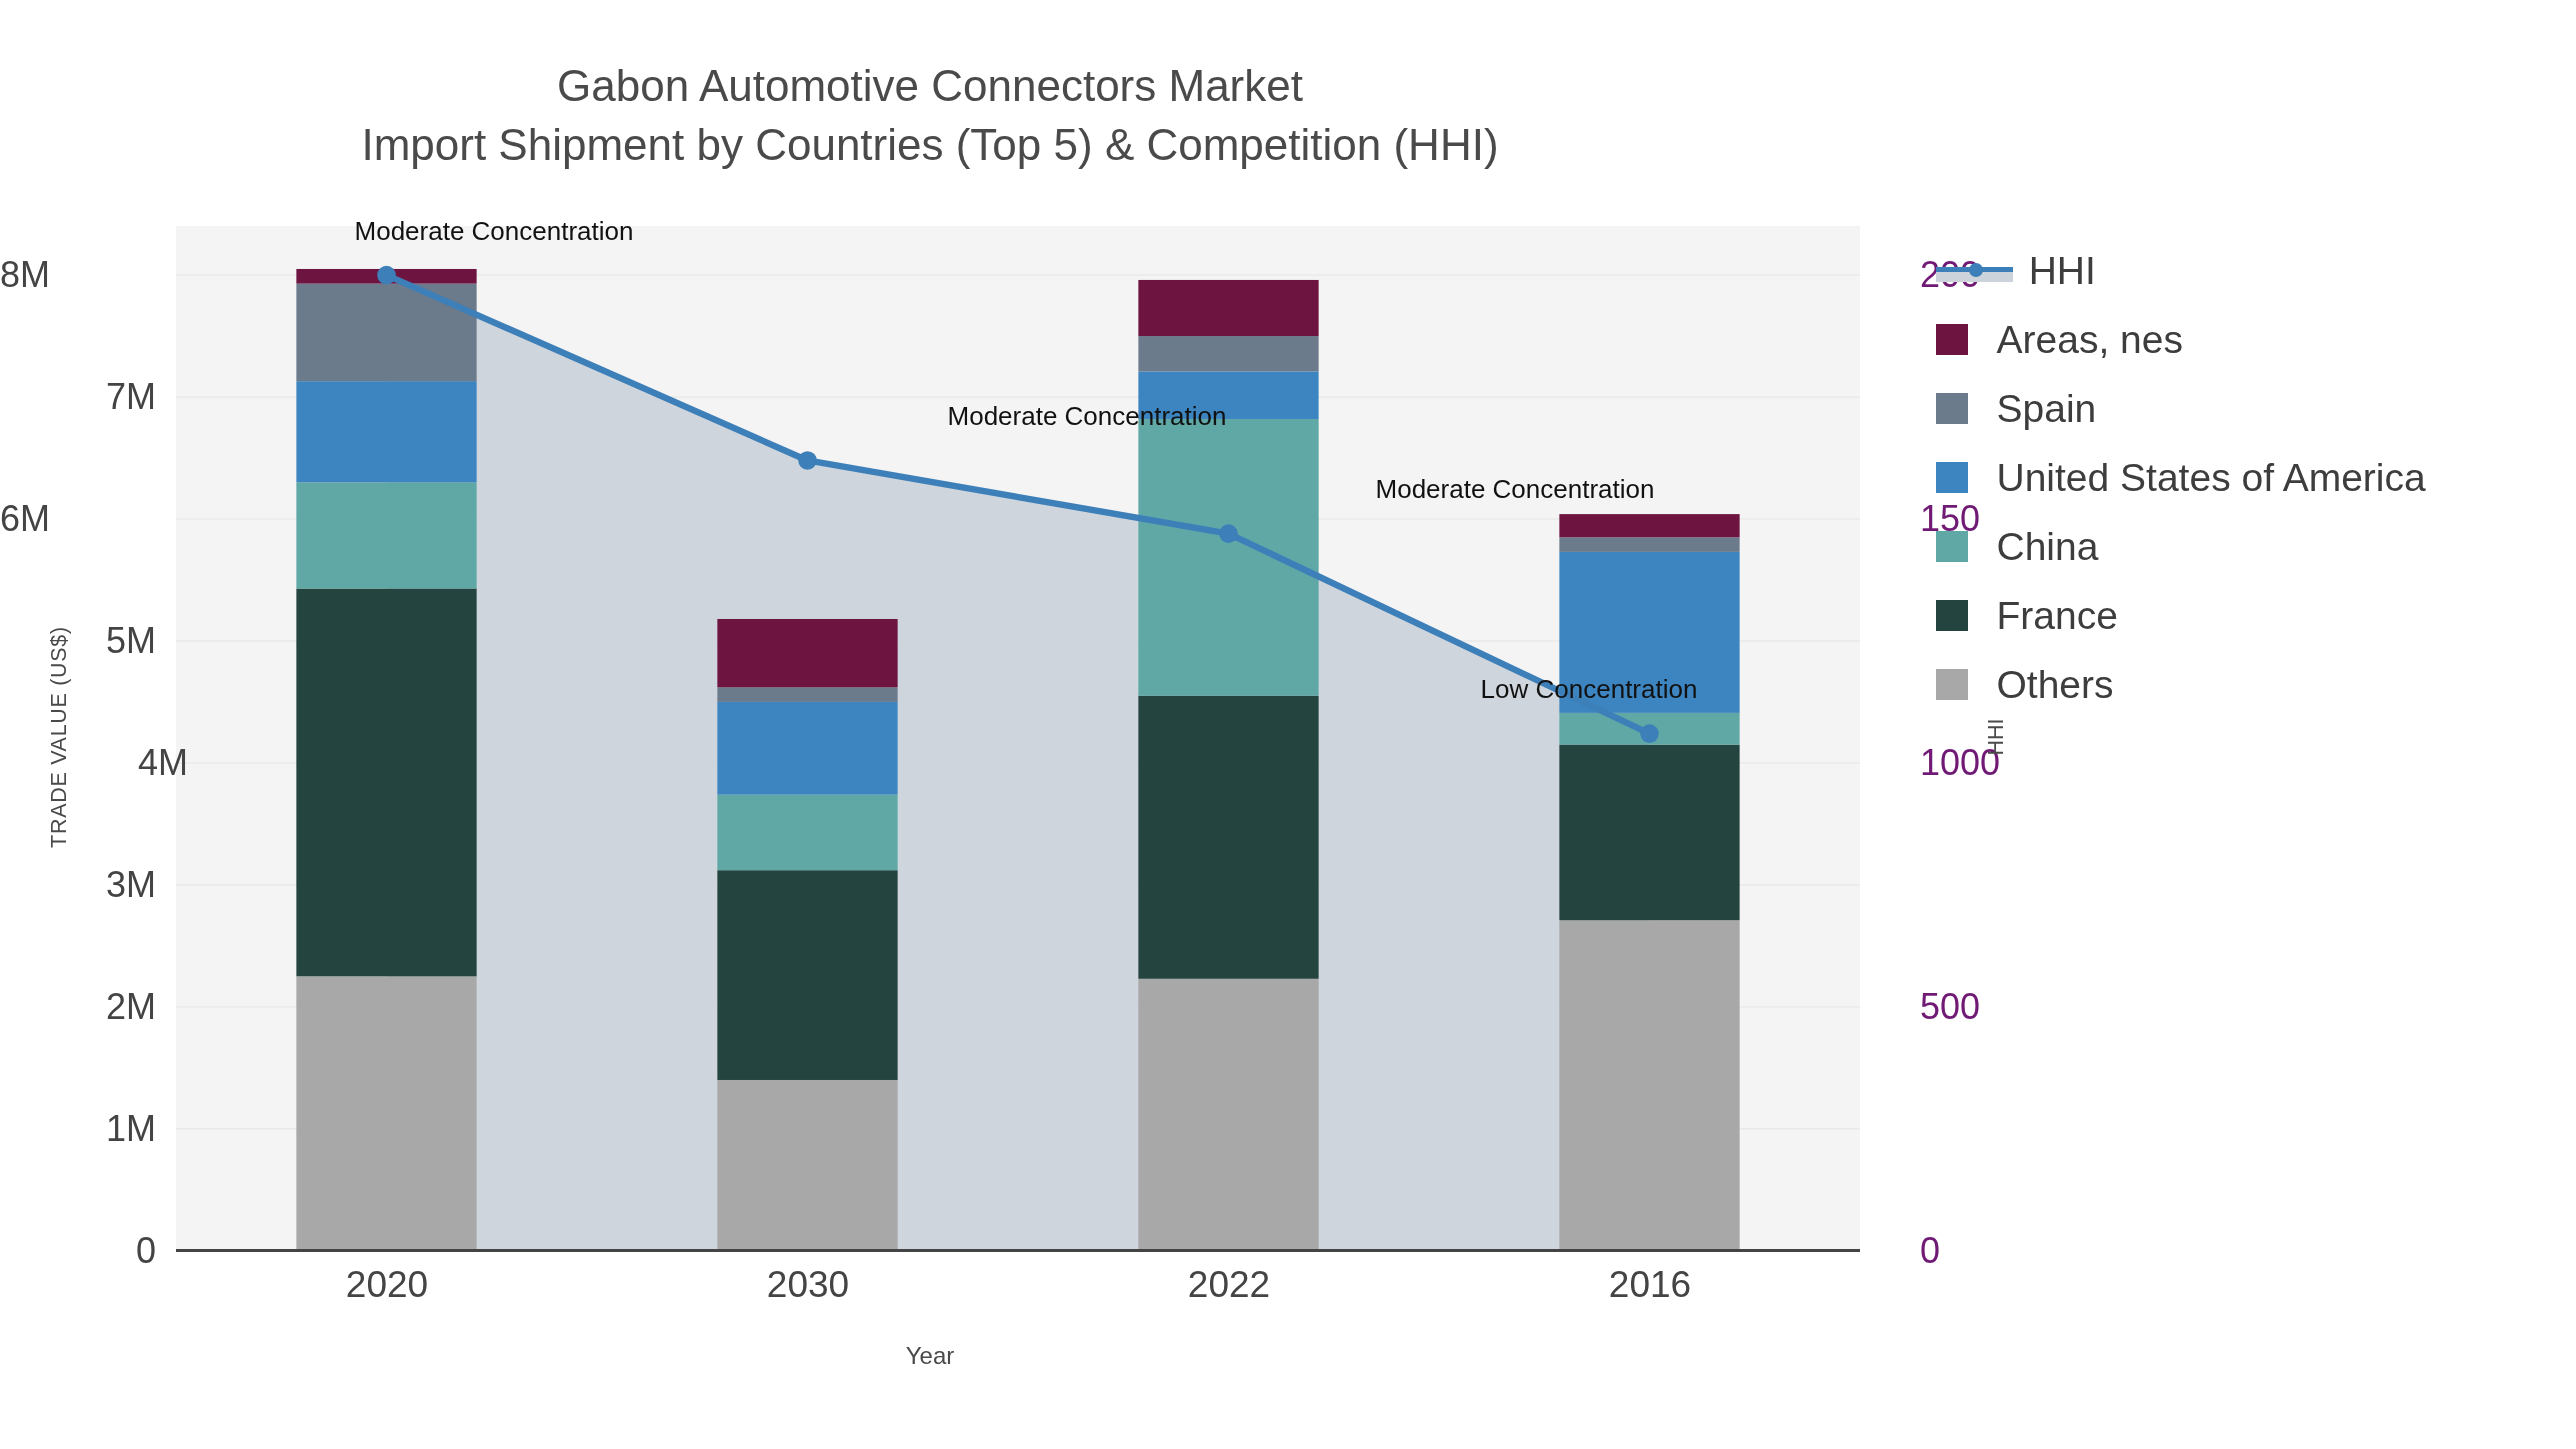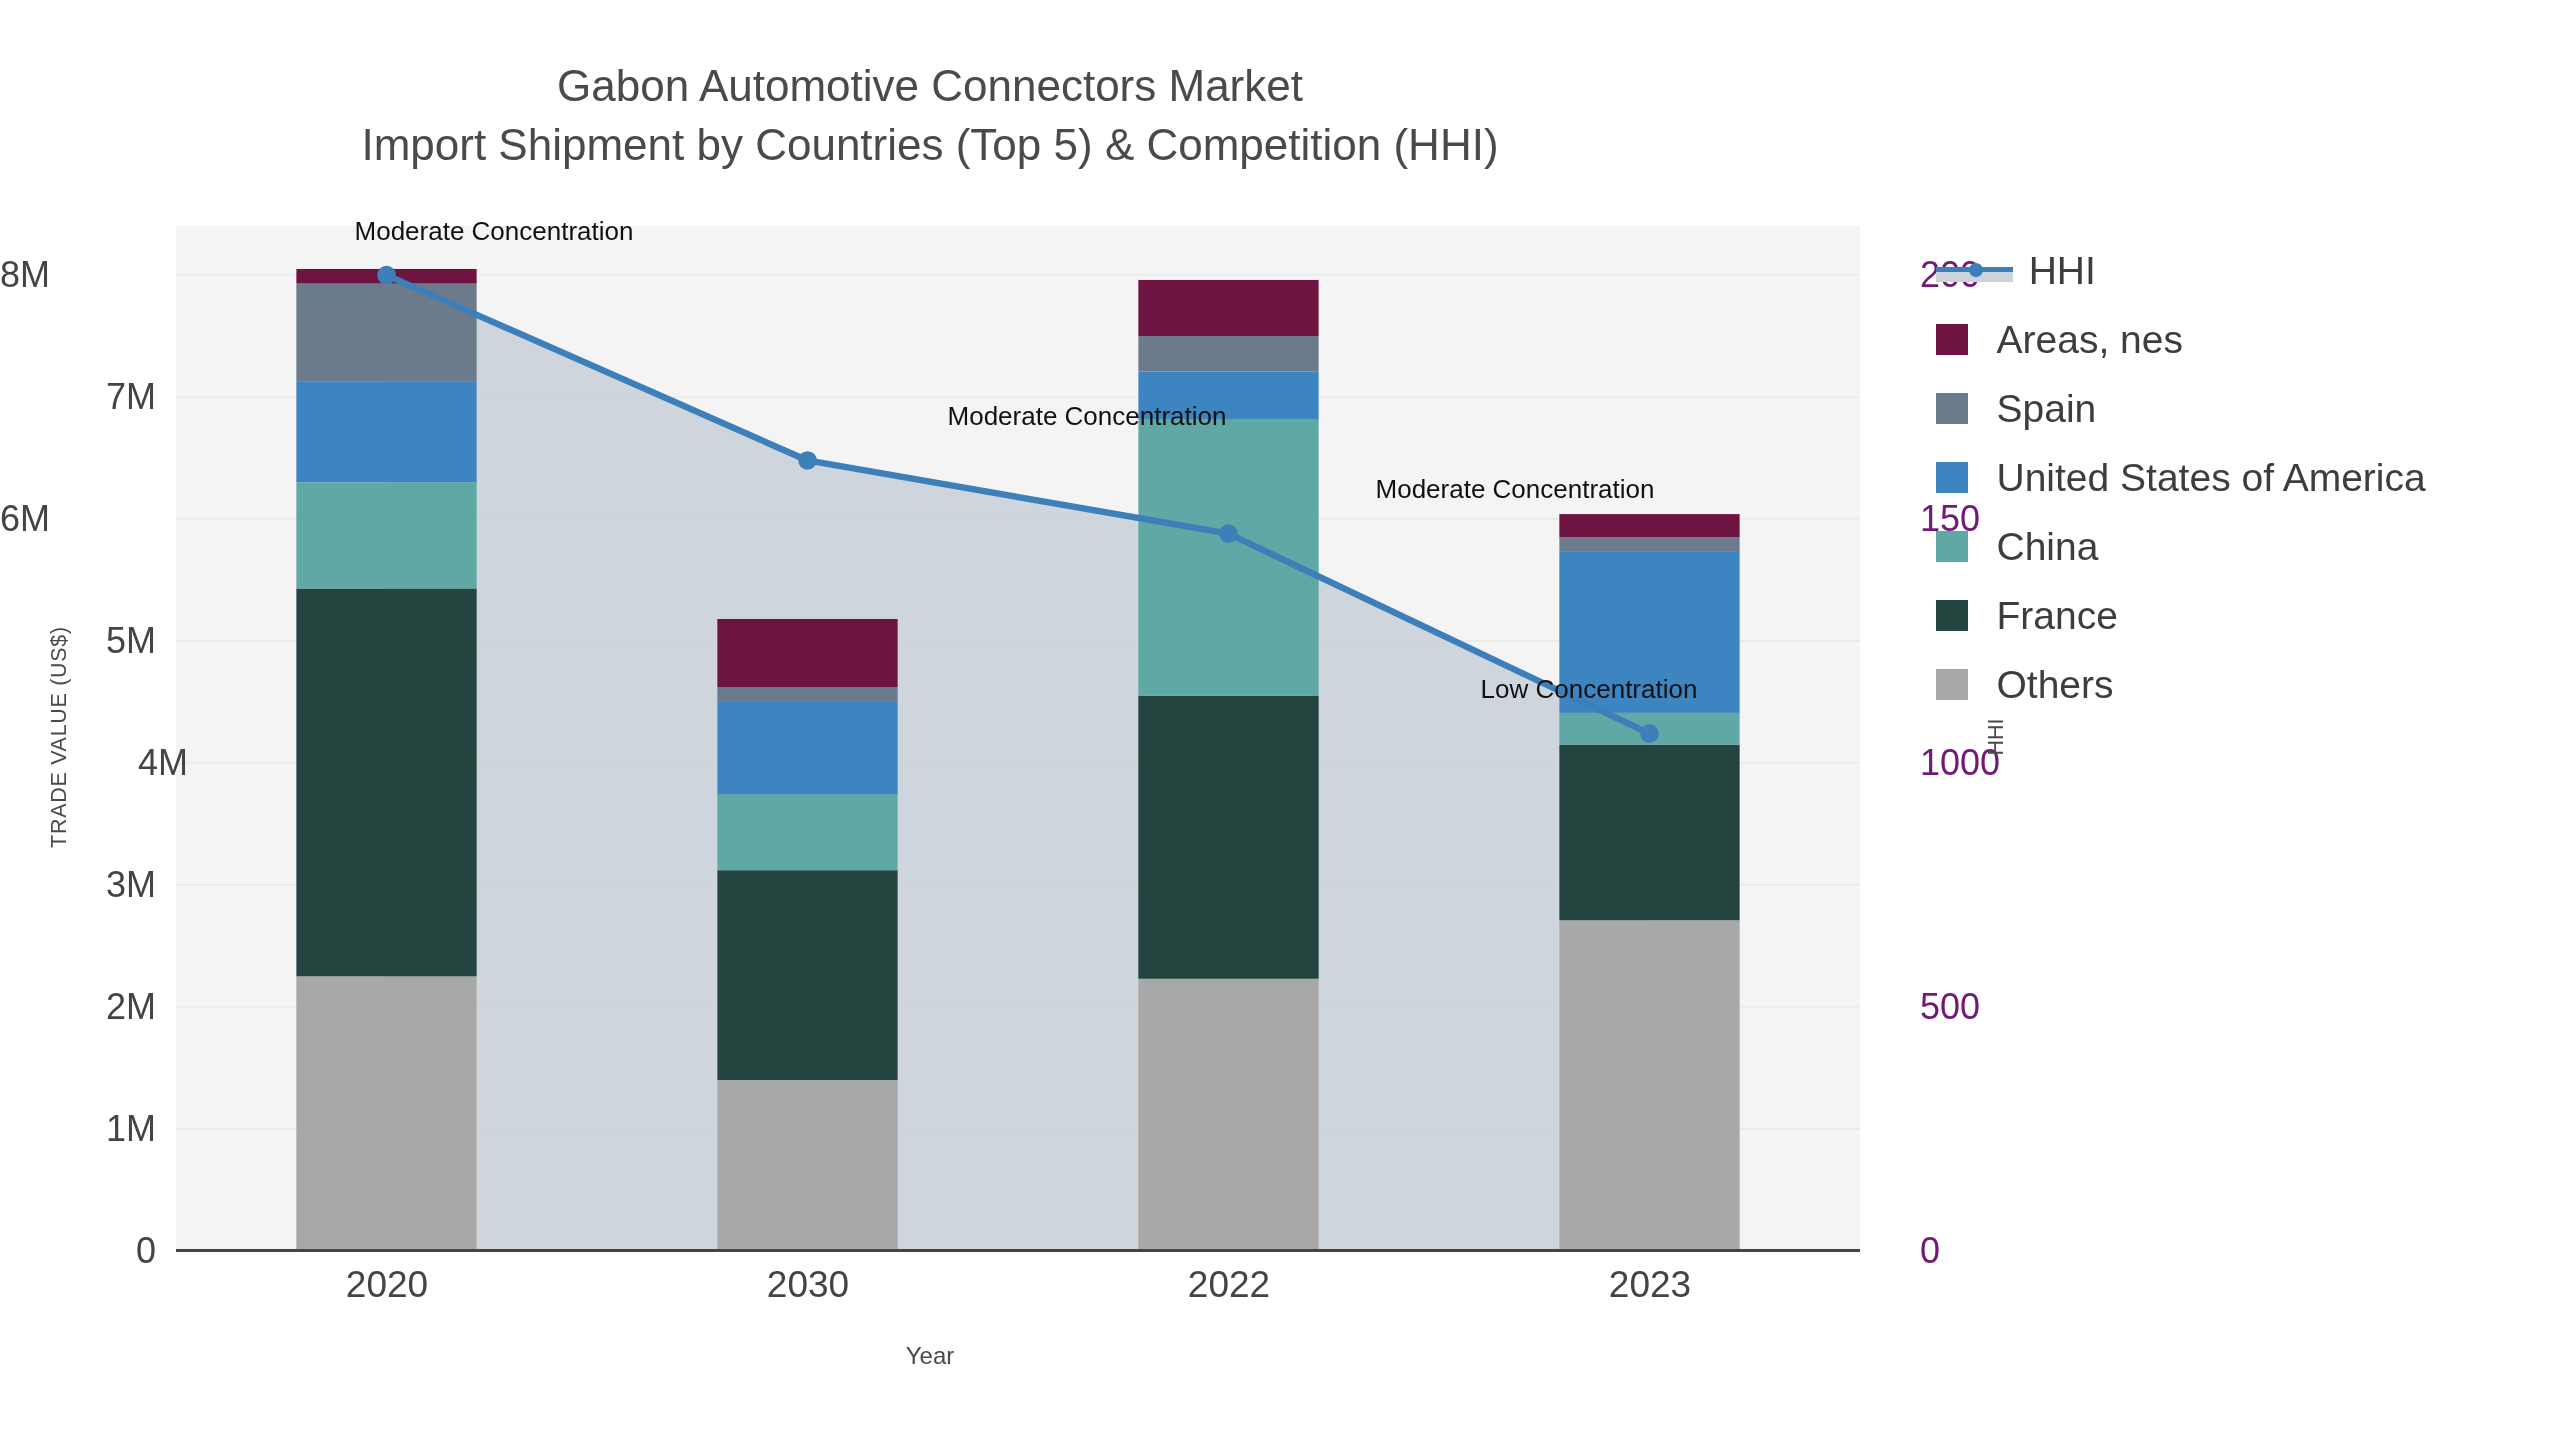--- a/index.html
+++ b/index.html
@@ -119,21 +119,21 @@
       <div class="rtick" style="top: 1251px;">0</div>
       <div class="rtick" style="top: 1007px;">500</div>
       <div class="rtick" style="top: 763px;">1000</div>
       <div class="rtick" style="top: 519px;">150</div>
       <div class="rtick" style="top: 275px;">200</div>
     </div>
   <div id="xticks">
       <div class="xtick" style="left: 387px;">2020</div>
       <div class="xtick" style="left: 808px;">2030</div>
       <div class="xtick" style="left: 1229px;">2022</div>
-      <div class="xtick" style="left: 1650px;">2023</div>
+      <div class="xtick" style="left: 1650px;">2016</div>
     </div>
   <div id="annotations">
       <div class="ann" style="left: 494px; top: 231px;">Moderate Concentration</div>
       <div class="ann" style="left: 1087px; top: 416px;">Moderate Concentration</div>
       <div class="ann" style="left: 1515px; top: 489px;">Moderate Concentration</div>
       <div class="ann" style="left: 1589px; top: 689px;">Low Concentration</div>
     </div>
 
   <div class="ylabel">TRADE VALUE (US$)</div>
   <div class="hhilabel">HHI</div>

